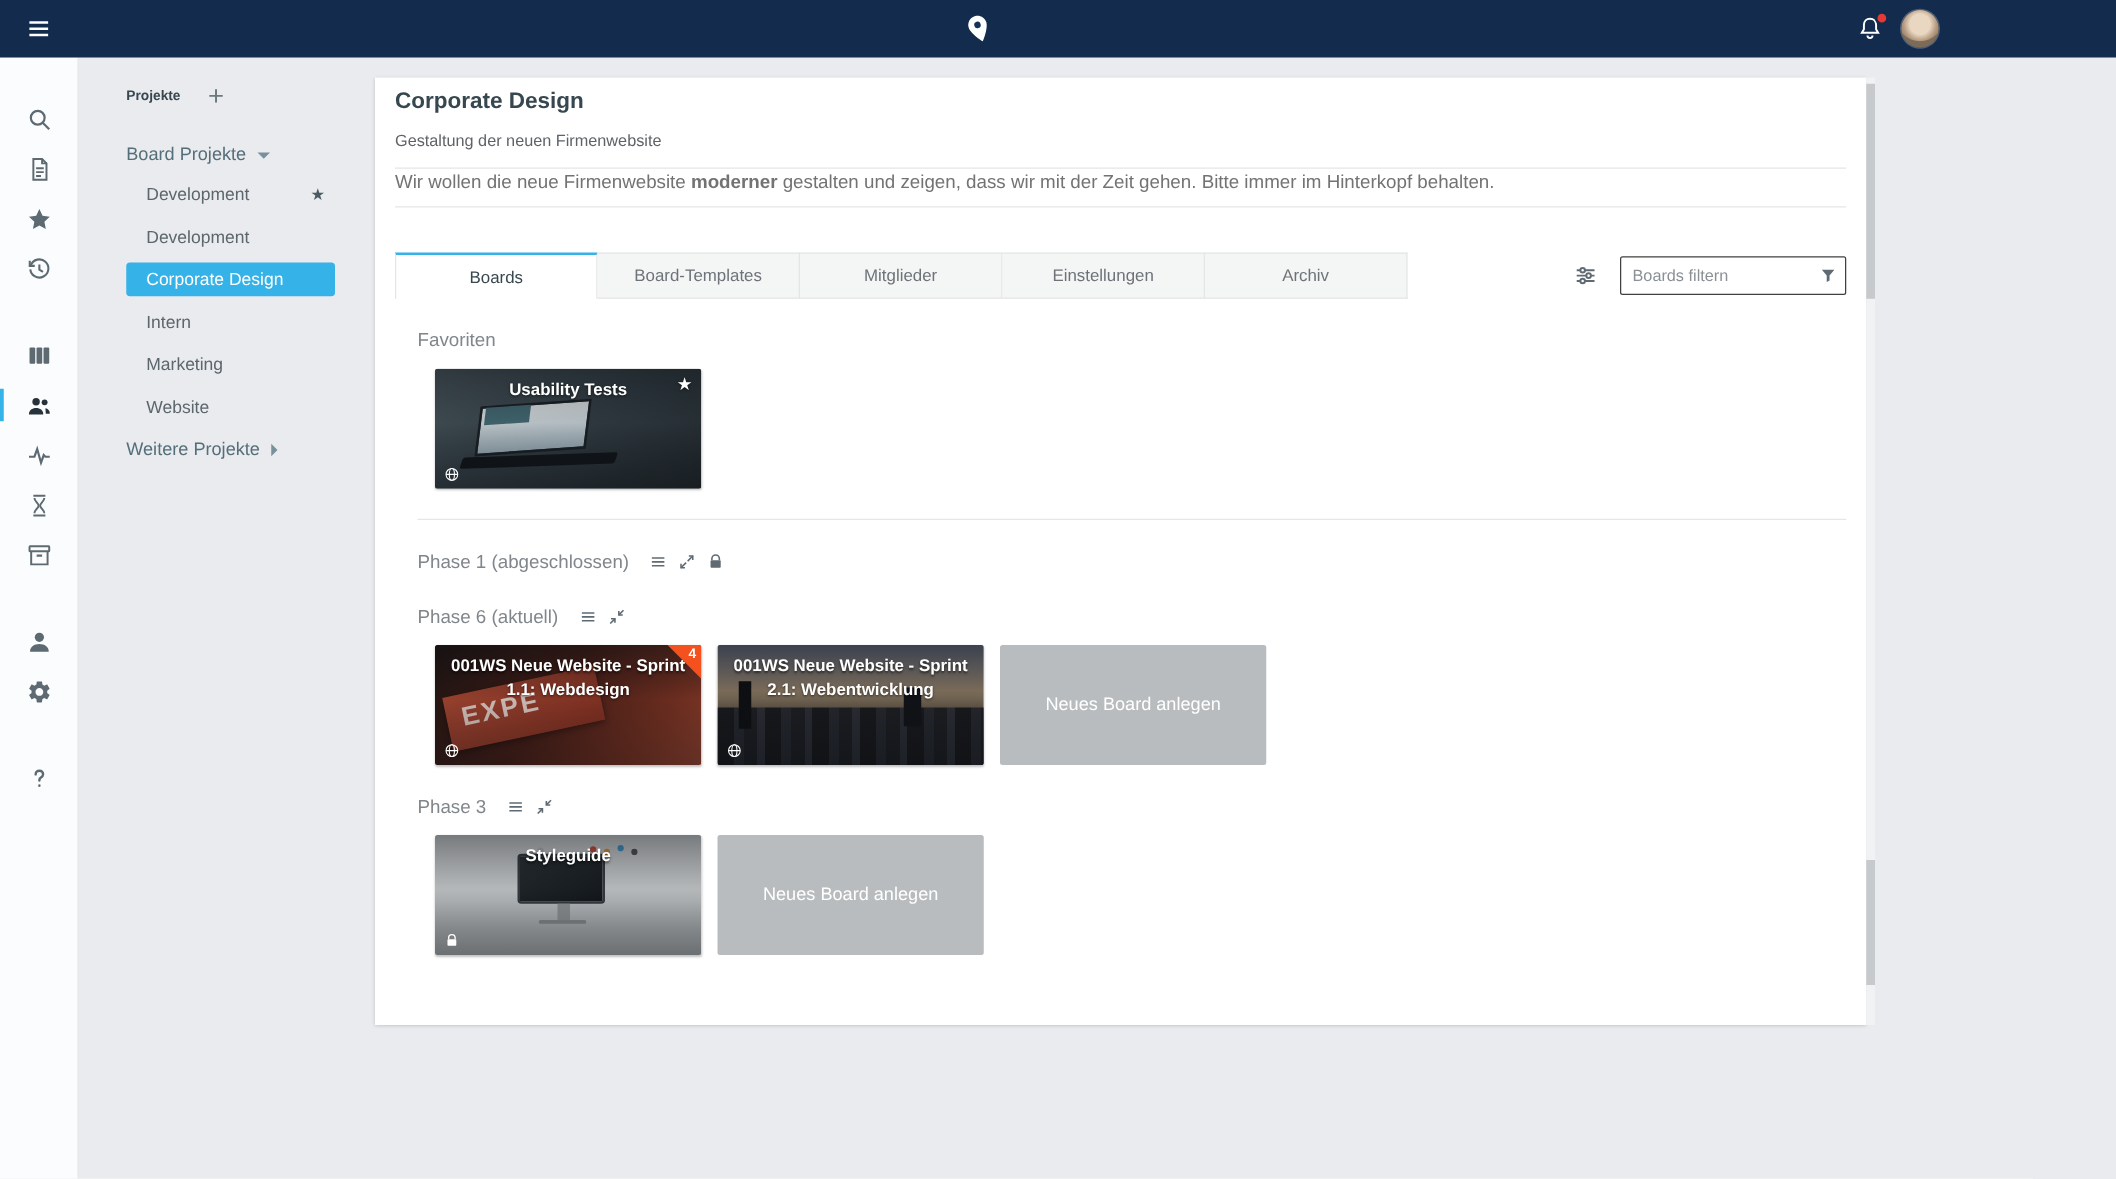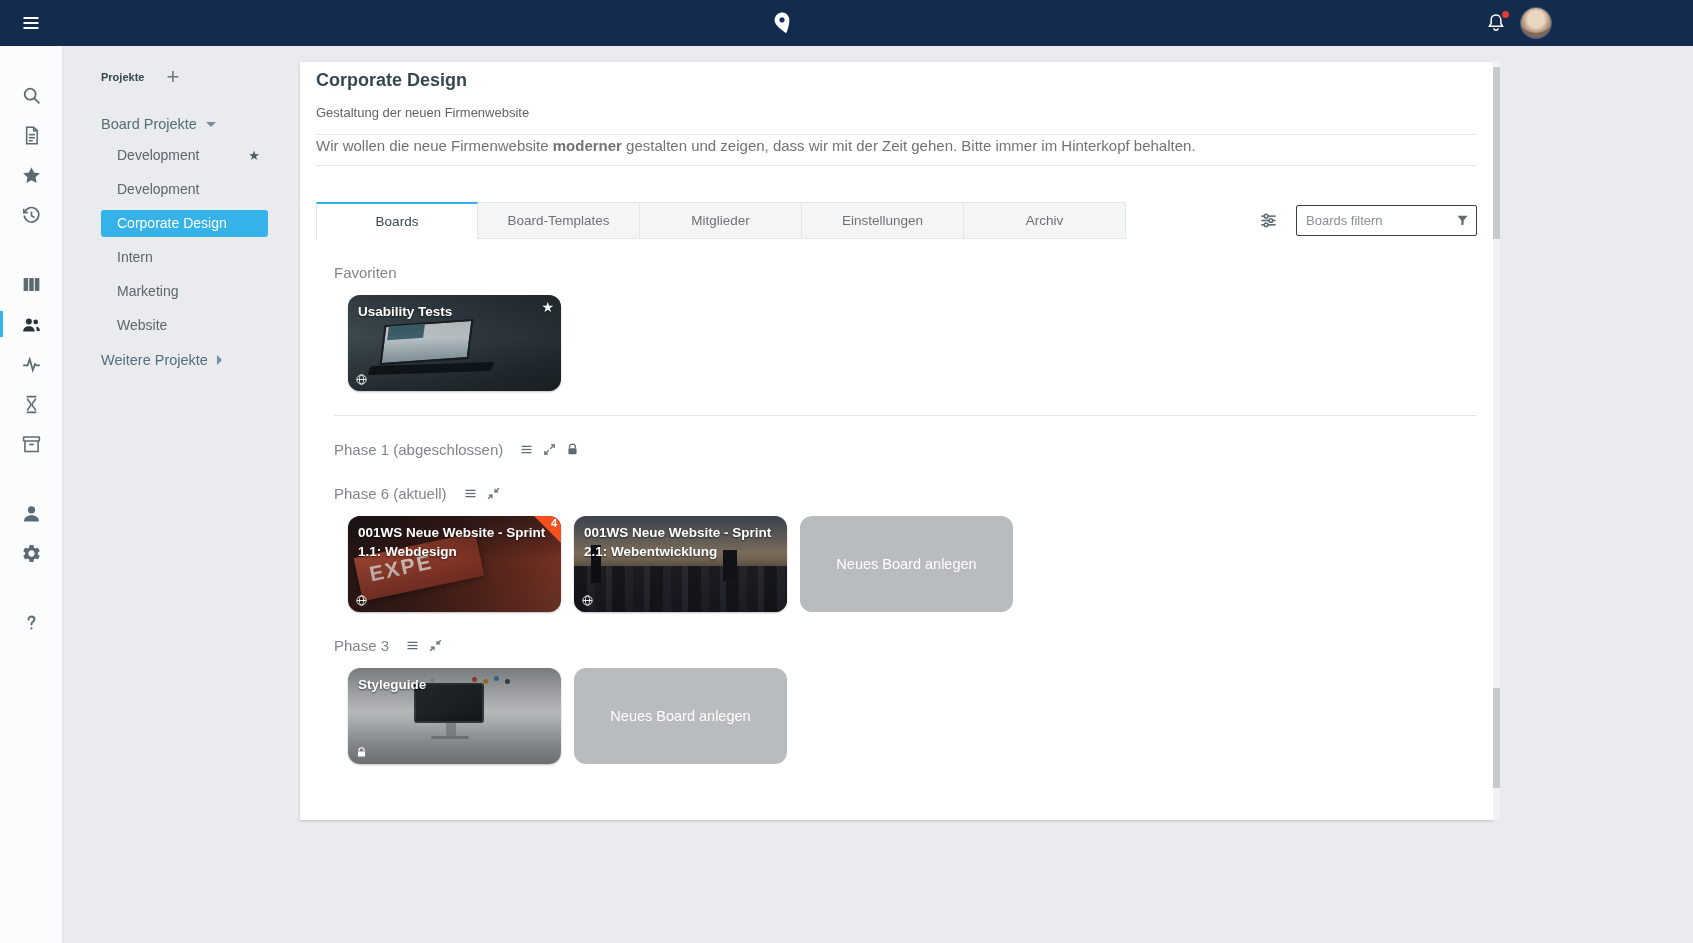--- a/index.html
+++ b/index.html
@@ -82,21 +82,21 @@
   .sections { padding-left:18px; }
   .section-head { display:flex; align-items:center; margin-top:24px; height:20px; }
   .section-title { font-size:15px; color:#80868b; }
   .sec-icons { display:flex; gap:8px; margin-left:16px; }
   .sec-icon { color:#5f6a72; padding:0; }
   .sec-icon .i { width:15px; height:15px; display:block; }
   .sec-divider { margin-top:24px; }
   .boards-row { display:flex; gap:13px; margin-top:12px; margin-left:14px; }
 
   
-  .board-card { width:213px; height:96px; border-radius:12px; position:relative; overflow:hidden; cursor:pointer; box-shadow:0 1px 2px rgba(0,0,0,.25); flex:none; }
+  .board-card { width:213px; height:96px; border-radius:2px; position:relative; overflow:hidden; cursor:pointer; box-shadow:0 1px 2px rgba(0,0,0,.25); flex:none;text-align:center; }
   .art { position:absolute; inset:0; }
   .art i { position:absolute; display:block; }
   .shade { position:absolute; inset:0; z-index:1; background:linear-gradient(180deg, rgba(10,14,18,.50) 0%, rgba(10,14,18,.16) 45%, rgba(10,14,18,.38) 100%); }
   .board-title { position:absolute; top:0; left:0; right:0; padding:7px 10px; color:#fff; font-weight:700; font-size:13.5px; line-height:1.45; z-index:2; text-shadow:0 1px 2px rgba(0,0,0,.6); }
   .card-star { position:absolute; top:4px; right:7px; color:#fff; font-size:14px; z-index:3; text-shadow:0 1px 2px rgba(0,0,0,.6); cursor:pointer; }
   .card-vis { position:absolute; left:7px; bottom:5px; width:13px; height:13px; color:#fff; z-index:3; }
   .corner { position:absolute; top:0; right:0; width:0; height:0; border-left:27px solid transparent; border-top:27px solid #f4511e; z-index:3; }
   .corner-num { position:absolute; top:1px; right:4px; color:#fff; font-size:11px; font-weight:700; z-index:4; }
   .add-card { background:#b9bcbe; display:flex; align-items:center; justify-content:center; box-shadow:none; }
   .add-label { color:#fff; font-size:14.5px; }

